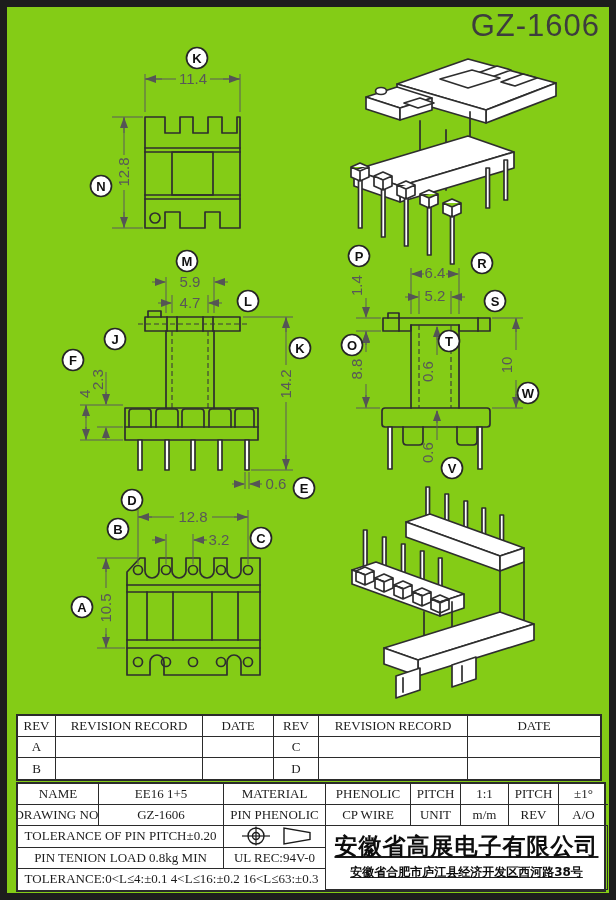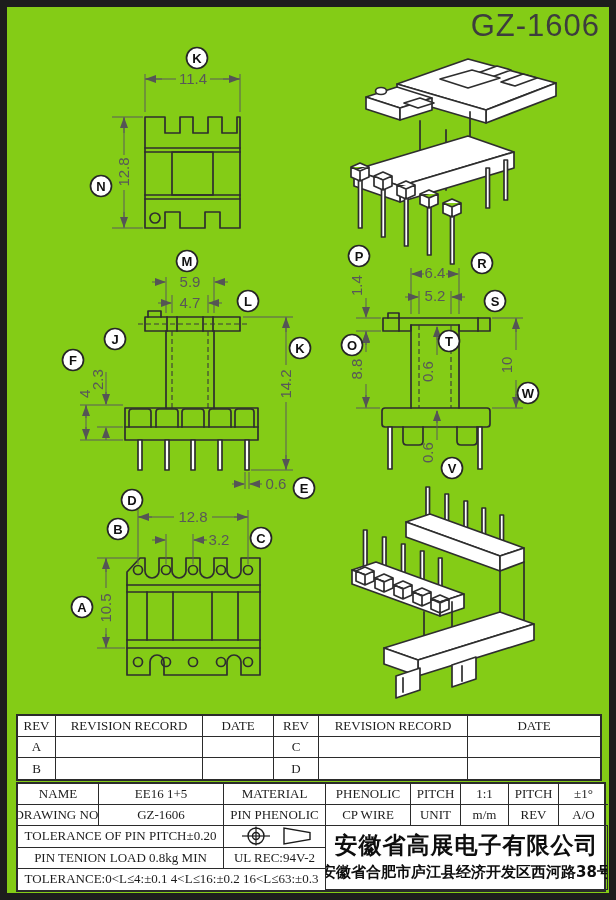--- a/index.html
+++ b/index.html
@@ -29,25 +29,25 @@
   .tb{position:absolute;left:16px;top:782px;width:590px;height:110px;display:grid;
       grid-template-columns:81px 125px 102px 85px 50px 48px 50px 49px;
       grid-template-rows:repeat(5,1fr);border:2px solid #2b2b2b;box-sizing:border-box;background:#fff;
       font-family:"Liberation Serif",serif;font-size:13px;color:#1c1c1c;z-index:10;}
   .tb>div{border-right:1.5px solid #2b2b2b;border-bottom:1.5px solid #2b2b2b;
       display:flex;align-items:center;justify-content:center;white-space:nowrap;overflow:hidden;}
   .tb .noR{border-right:none;}
   .tb .noB{border-bottom:none;}
   .sp2{grid-column:span 2;text-align:right;}
   .sp3{grid-column:span 3;}
-  .company{grid-column:4/9;grid-row:3/6;flex-direction:column;gap:6px;border-right:none;border-bottom:none;}
+  .company{grid-column:4/9;grid-row:3/6;flex-direction:column;gap:6px;border-right:none;border-bottom:none;text-decoration:underline;}
   .co-name{font-size:23px;font-weight:bold;letter-spacing:1px;color:#0d0d0d;
       font-family:"DejaVu Sans",sans-serif;line-height:1.05;}
   .co-tel{font-size:10.5px;color:#1c1c1c;}
-  .co-addr{font-size:15px;font-weight:bold;color:#0d0d0d;font-family:"DejaVu Sans",sans-serif;}
+  .co-addr{font-size:12px;font-weight:bold;color:#0d0d0d;font-family:"DejaVu Sans",sans-serif;}
   .small{font-size:13px;}
 </style>
 </head>
 <body>
 
 <div class="page">
   <div class="sheet-title">GZ-1606</div>
 
   <svg width="616" height="712" viewBox="0 0 616 712" style="position:absolute;left:0;top:0;">
     <defs>
@@ -447,19 +447,19 @@
         <line x1="26" y1="0.5" x2="26" y2="19.5" stroke="#1c1c1c" stroke-width="1.2"></line>
         <path d="M54,2 L54,18 L80,13.5 L80,6.5 Z" fill="none" stroke="#1c1c1c" stroke-width="1.4"></path>
       </svg>
     </div>
     <div class="company">
       <div class="co-name">安徽省高展电子有限公司</div>
       <div class="co-addr">安徽省合肥市庐江县经济开发区西河路38号</div>
     </div>
 
     <div class="sp2">PIN TENION LOAD 0.8kg MIN</div>
-    <div>UL REC:94V-2</div>
+    <div>UL REC:94V-0</div>
 
     <div class="sp3 small noB">TOLERANCE:0&lt;L≤4:±0.1  4&lt;L≤16:±0.2  16&lt;L≤63:±0.3</div>
   </div>
 
   <div class="frame"></div>
 </div>
 
 </body></html>

